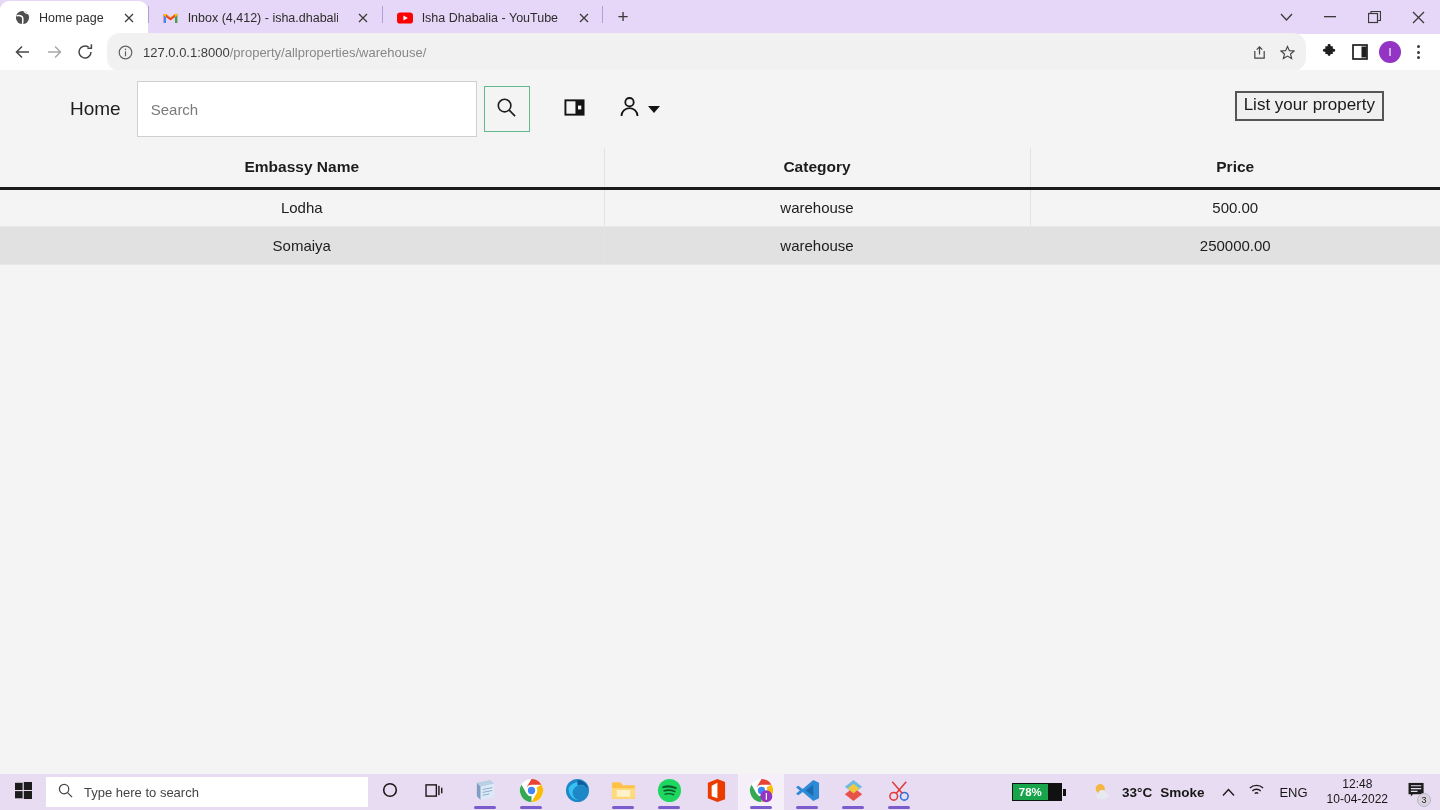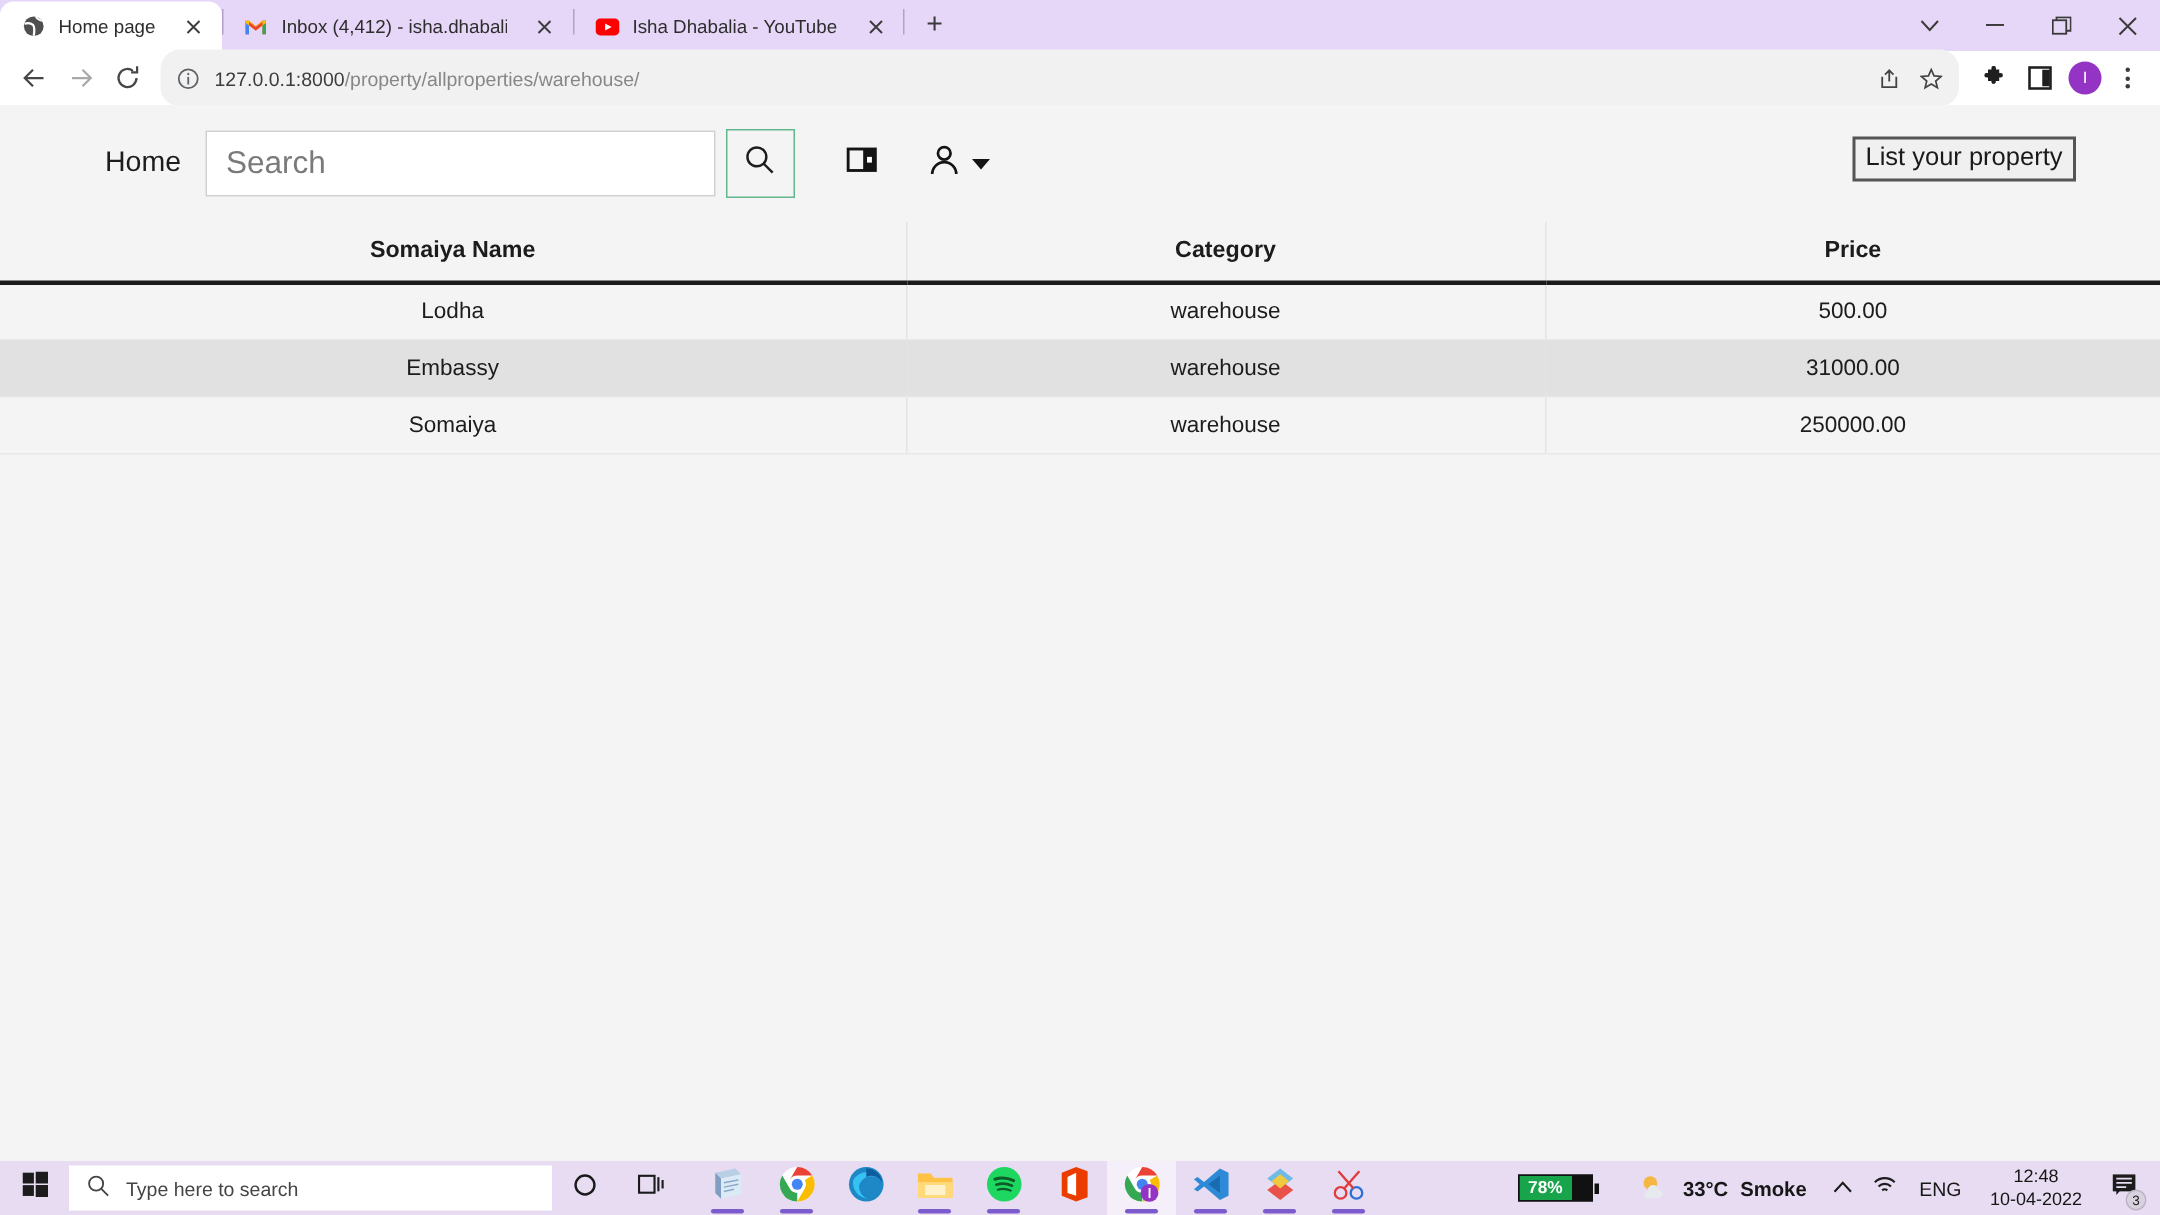--- a/index.html
+++ b/index.html
@@ -165,24 +165,24 @@
     background: #f4f4f5;
   }
   .brand {
     font-size: 19px;
     color: #1d1d1d;
     margin-right: 16px;
     font-weight: 400;
   }
   .search-input {
     width: 340px;
-    height: 44px;
+    height: 56px;
     background: #fff;
     border: 1px solid #cfcfcf;
-    font-size: 21px;
+    font-size: 15px;
     color: #6d6d6d;
     padding: 0 13px;
     font-family: "Liberation Sans", sans-serif;
     outline: none;
   }
   .search-input::placeholder { color: #7a7a7a; }
   .search-btn {
     width: 46px; height: 46px;
     margin-left: 7px;
     background: #f4f4f5;
@@ -553,37 +553,32 @@
 
   <div class="tablewrap">
     <table class="props">
       <colgroup>
         <col class="col-name">
           <col class="col-cat">
           <col class="col-price">
       </colgroup>
       <thead>
         <tr>
-          <th>Somaiya Name</th>
+          <th>Embassy Name</th>
           <th>Category</th>
           <th>Price</th>
         </tr>
       </thead>
       <tbody>
         <tr>
           <td>Lodha</td>
           <td>warehouse</td>
           <td>500.00</td>
         </tr>
         <tr>
-          <td>Embassy</td>
-          <td>warehouse</td>
-          <td>31000.00</td>
-        </tr>
-        <tr>
           <td>Somaiya</td>
           <td>warehouse</td>
           <td>250000.00</td>
         </tr>
       </tbody>
     </table>
   </div>
 
   <div class="taskbar">
     <div class="start">

